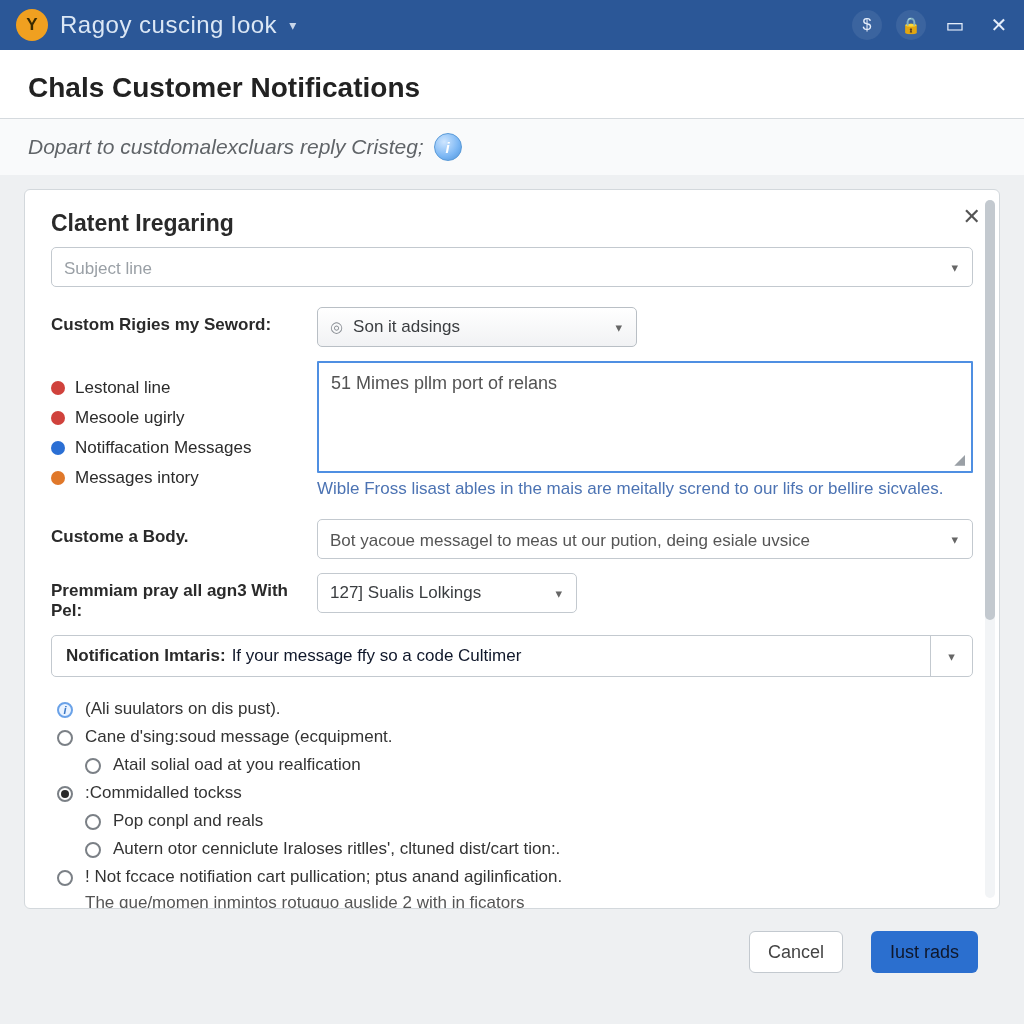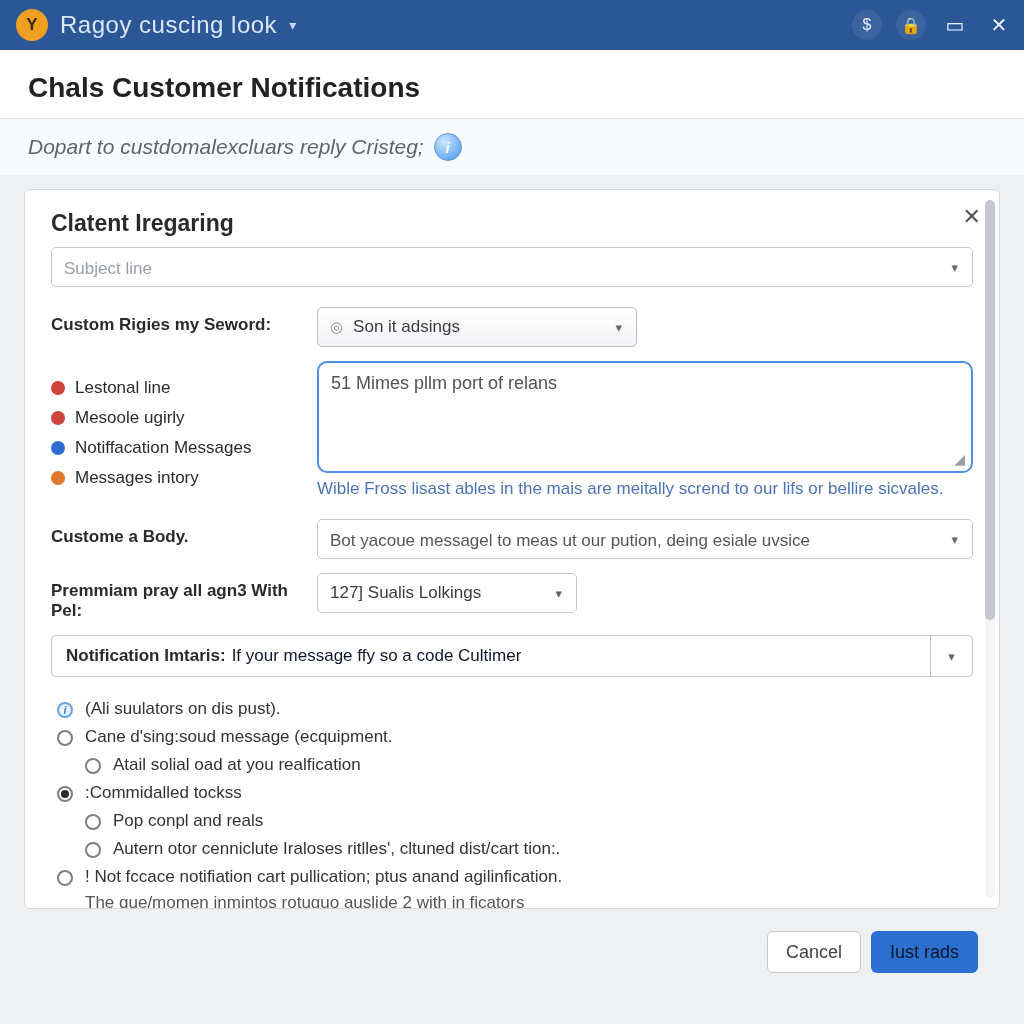--- a/index.html
+++ b/index.html
@@ -75,21 +75,21 @@
   position: relative;
 }
 .ic-left { font-size: 15px; color: #8a8f95; margin-right: 10px; }
 .list-block { margin-top: 16px; }
 .list-item { display: flex; align-items: center; gap: 10px; font-size: 17px; color: #2b2b2b; padding: 5px 0; }
 .dot { width: 14px; height: 14px; border-radius: 50%; display: inline-block; }
 .dot.red   { background: #d0423c; }
 .dot.blue  { background: #2b6fd4; }
 .dot.orange{ background: #e0782a; }
 .textarea-box {
-  border: 2px solid #4f8fe2; border-radius: 10px; background: #fff;
+  border: 2px solid #4f8fe2; border-radius: 1px; background: #fff;
   min-height: 112px; padding: 10px 12px; font-size: 18px; color: #535353;
   position: relative; resize: none; width: 100%;
 }
 .resize-handle { position: absolute; right: 6px; bottom: 4px; font-size: 14px; color: #9aa0a6; }
 .hint-text { font-size: 17px; color: #4c73b3; margin-top: 6px; }
 .mid-select {
   width: 260px; height: 40px; border: 1px solid #c3c9cf; border-radius: 5px;
   background: #fff; display: flex; align-items: center; padding: 0 36px 0 12px;
   font-size: 17px; color: #3a3d40; position: relative;
 }
@@ -117,21 +117,21 @@
 .trailing-note { padding-left: 34px; font-size: 17px; color: #555; margin-top: 2px; }
 .scroll-track {
   position: absolute; right: 4px; top: 10px; bottom: 10px; width: 10px;
   background: #f2f4f6; border-radius: 5px;
 }
 .scroll-thumb {
   position: absolute; left: 0; right: 0; top: 0; height: 420px;
   background: #c3c9cf; border-radius: 5px;
 }
 .footer-buttons {
-  display: flex; justify-content: flex-end; gap: 10px;
+  display: flex; justify-content: flex-end; gap: 28px;
   padding: 22px 46px 0 0;
 }
 .btn {
   min-width: 88px; height: 42px; border-radius: 6px; font-size: 18px;
   display: flex; align-items: center; justify-content: center; padding: 0 18px;
   cursor: pointer; border: 1px solid transparent;
 }
 .btn-secondary { background: #fff; border-color: #c3c9cf; color: #444; }
 .btn-primary   { background: #2b6fcf; color: #0f172a; }
 </style>

